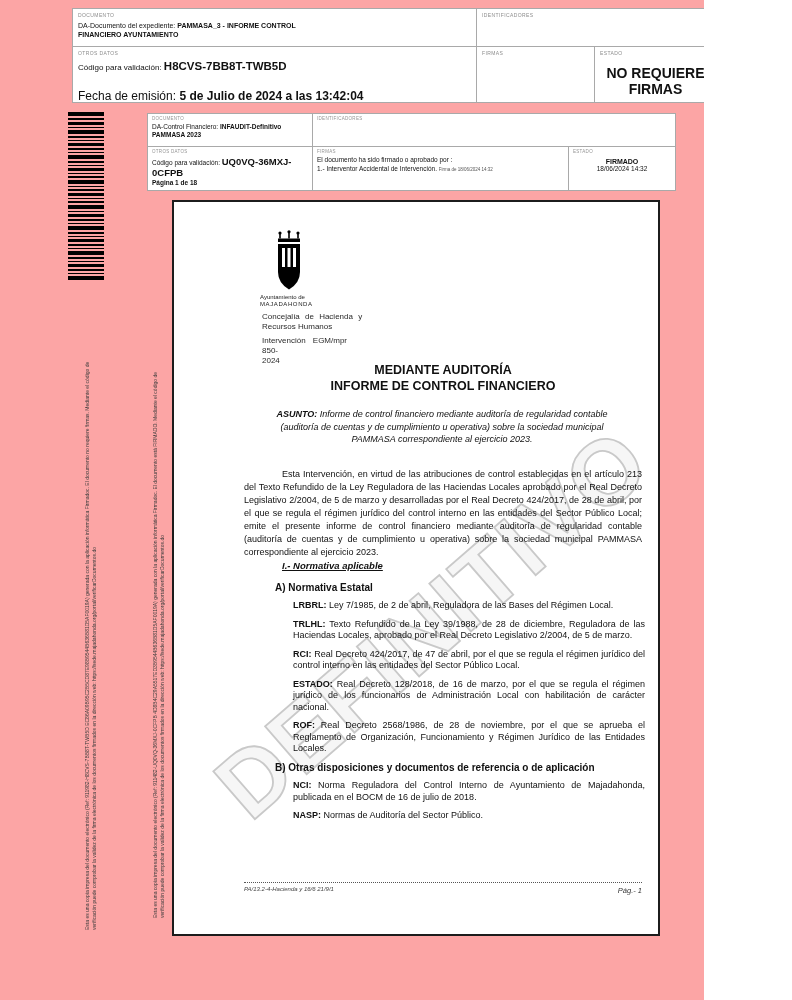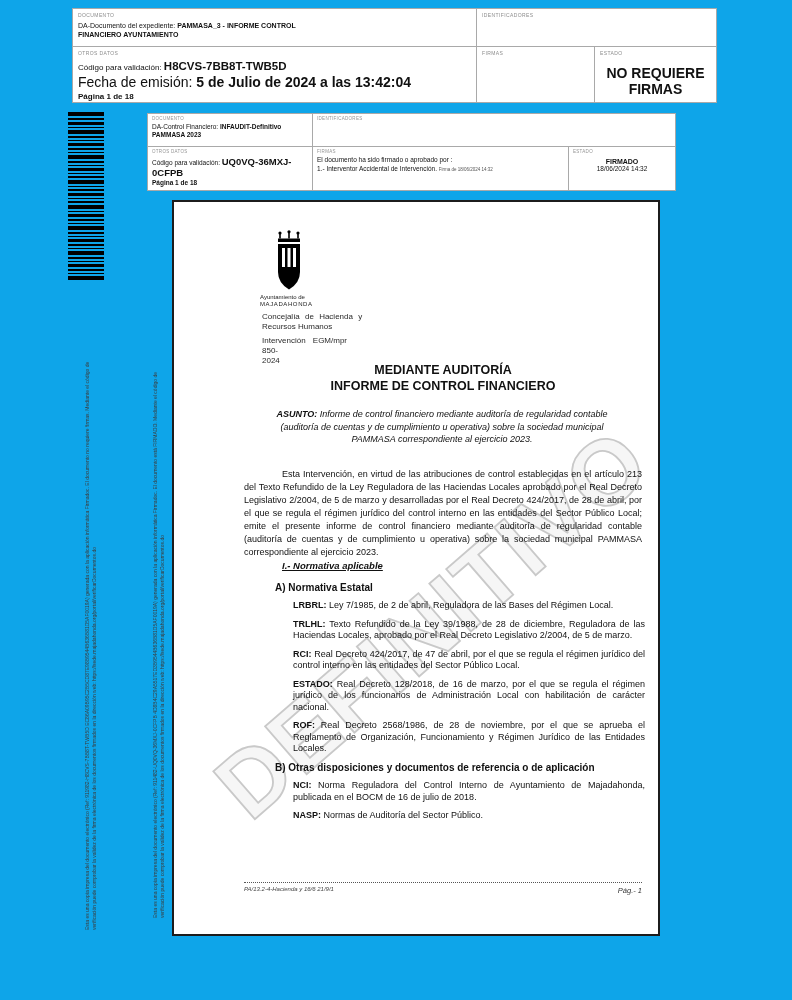--- a/index.html
+++ b/index.html
@@ -1,34 +1,34 @@
 <!DOCTYPE html>
 <html><head>
 <meta charset="utf-8">
 <style>
   * { margin:0; padding:0; box-sizing:border-box; }
   html,body { background:#ffffff; }
   body { font-family:"Liberation Sans", sans-serif; color:#111; }
-  .canvas { position:relative; width:792px; height:1000px; background:#0ea5e9; overflow:hidden; }
+  .canvas { position:relative; width:704px; height:1000px; background:#fca5a5; overflow:hidden; }
 
   
   .box { position:absolute; border:1px solid #a9a9a9; background:#fff; padding:3px 5px; overflow:hidden; }
   .lbl { font-size:5px; color:#8d8d8d; letter-spacing:.4px; }
   .lbl-sm { font-size:4.5px; color:#949494; letter-spacing:.3px; }
 
   .ob-doc    { left:72px;  top:8px;  width:405px; height:39px; }
   .ob-ident  { left:476px; top:8px;  width:241px; height:39px; }
   .ob-otros  { left:72px;  top:46px; width:405px; height:57px; }
   .ob-firmas { left:476px; top:46px; width:119px; height:57px; }
   .ob-estado { left:594px; top:46px; width:123px; height:57px; }
 
   .ob-doc .content { font-size:7px; line-height:9px; margin-top:3px; width:230px; }
   .ob-otros .row1 { font-size:8px; margin-top:4px; }
   .ob-otros .row1 b { font-size:11.5px; }
-  .ob-otros .row2 { font-size:14px; margin-top:2px; }
+  .ob-otros .row2 { font-size:12px; margin-top:17px; }
   .ob-otros .row3 { font-size:8px; font-weight:bold; margin-top:2px; }
   .ob-estado .val { font-size:14px; font-weight:bold; text-align:center; margin-top:9px; }
 
   .ib-doc    { left:147px; top:113px; width:166px; height:34px; padding:2px 4px; }
   .ib-ident  { left:312px; top:113px; width:364px; height:34px; padding:2px 4px; }
   .ib-otros  { left:147px; top:146px; width:166px; height:45px; padding:2px 4px; }
   .ib-firmas { left:312px; top:146px; width:257px; height:45px; padding:2px 4px; }
   .ib-estado { left:568px; top:146px; width:108px; height:45px; padding:2px 4px; }
 
   .ib-doc .content { font-size:6.5px; line-height:8px; margin-top:2px; width:150px; }

